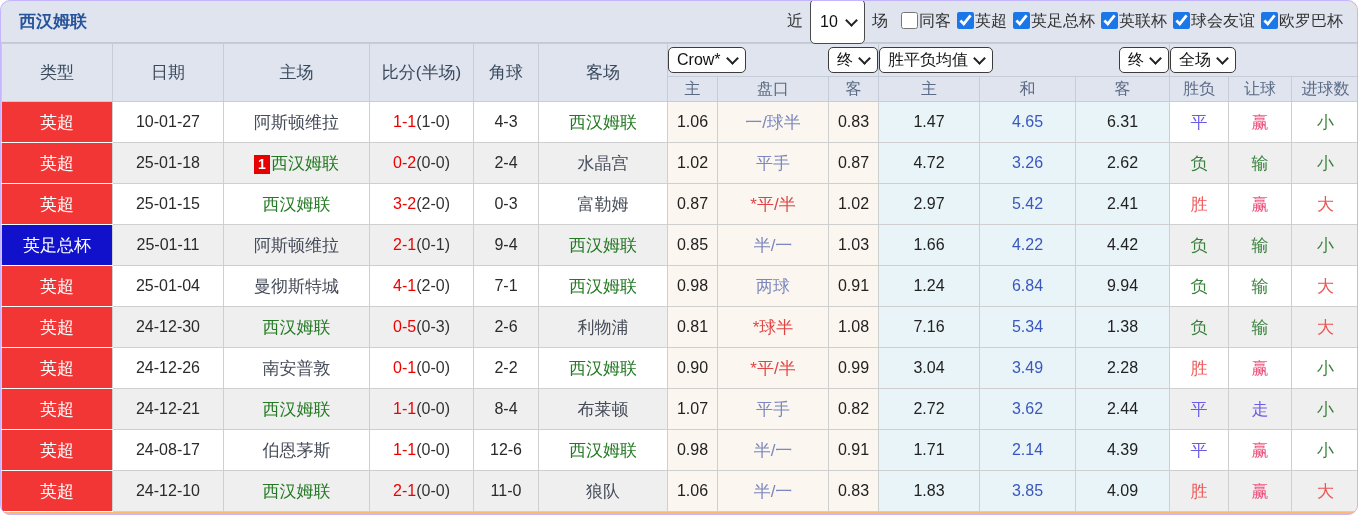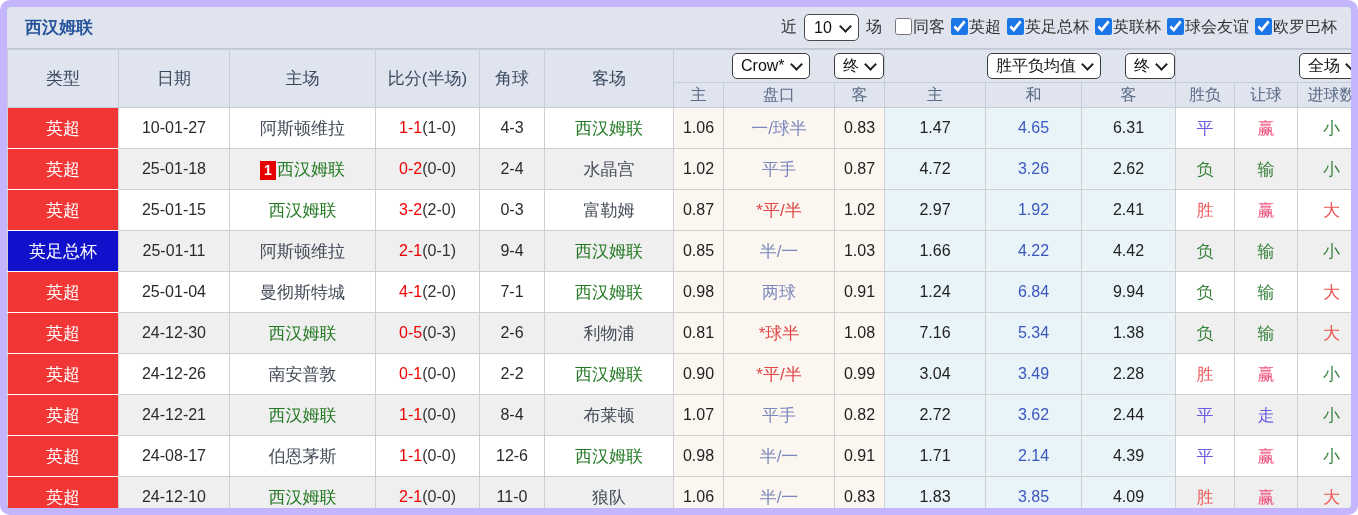--- a/index.html
+++ b/index.html
@@ -2,24 +2,24 @@
 <html><head>
 <meta charset="utf-8">
 <style>
   * { box-sizing: border-box; margin: 0; padding: 0; }
   body {
     font-family: "Liberation Sans", "DejaVu Sans", sans-serif;
     background: #ffffff;
   }
   .widget {
     width: 1358px; height: 515px;
-    border: 7px solid #c4b5fd;
+    border: 1px solid #c4b5fd;
     border-radius: 10px;
     overflow: hidden;
-    background: #22c55e;
+    background: #fdba74;
   }
   
   .topbar {
     height: 42px;
     background: #dfe4ee;
     border-bottom: 1px solid #c2c8d4;
     display: flex; align-items: center;
     padding: 0 14px 0 18px;
     font-size: 16px; color: #333;
   }
@@ -27,21 +27,21 @@
   .topbar .controls { margin-left: auto; display: flex; align-items: center; gap: 4px; }
   .topbar .controls .lbl { margin: 0 3px; color: #333; }
   .sel { position: relative; display: inline-block; }
   .sel select {
     appearance: none; -webkit-appearance: none;
     font-family: "Liberation Sans", "DejaVu Sans", sans-serif;
     font-size: 16px; color: #111;
     background: #fff;
     border: 1px solid #4a4a4a; border-radius: 5px;
     padding: 2px 26px 3px 9px;
-    height: 27px;
+    height: 45px;
   }
   .sel::after {
     content: ""; position: absolute; right: 9px; top: calc(50% - 6px);
     width: 7px; height: 7px;
     border-right: 2px solid #222; border-bottom: 2px solid #222;
     transform: rotate(45deg); pointer-events: none;
   }
   input[type="checkbox"] {
     width: 17px; height: 17px;
     accent-color: #1b76e8;
@@ -53,21 +53,21 @@
   th, td { text-align: center; vertical-align: middle; overflow: hidden; white-space: nowrap; }
   thead th {
     background: #dfe4ee;
     border: 1px solid #c6ccd8;
     font-weight: normal;
     color: #3a4a5e; font-size: 17px;
   }
   thead tr.h1 th { height: 33px; }
   thead tr.h2 th { height: 25px; font-size: 16px; color: #5b6b86; }
   thead .sel select { height: 26px; padding: 1px 24px 2px 8px; border-color: #3c3c3c; }
-  .hgroup { display: flex; justify-content: flex-end; align-items: center; gap: 24px; }
+  .hgroup { display: flex; justify-content: space-between; align-items: center; gap: 4px; }
   tbody tr { height: 41px; }
   tbody td { border: 1px solid #cfcfcf; font-size: 16px; color: #2a2a2a; }
   tbody tr.even td { background: #ffffff; }
   tbody tr.odd  td { background: #efefef; }
   tbody td.cream { background: #fbf7f0 !important; text-align: center; }
   tbody td.blue  { background: #e9f4f9 !important; }
   td.col-type {
     color: #fff !important; font-size: 16px;
     border-bottom: 1px solid #fff !important;
     border-top: 1px solid #fff !important;
@@ -204,21 +204,21 @@
     <td class="col-type cjk t-red">英超</td>
     <td>25-01-15</td>
     <td class="cjk"><span class="team-wh">西汉姆联</span></td>
     <td><span class="ft">3-2</span><span class="ht">(2-0)</span></td>
     <td>0-3</td>
     <td class="cjk"><span class="team-other">富勒姆</span></td>
     <td class="cream num">0.87</td>
     <td class="cream hc cjk star">*平/半</td>
     <td class="cream num">1.02</td>
     <td class="blue num">2.97</td>
-    <td class="blue num mid">1.92</td>
+    <td class="blue num mid">5.42</td>
     <td class="blue num">2.41</td>
     <td class="cjk c-red">胜</td>
     <td class="cjk c-pink">赢</td>
     <td class="cjk c-red">大</td>
   </tr>
         <tr class="odd">
     <td class="col-type cjk t-blue">英足总杯</td>
     <td>25-01-11</td>
     <td class="cjk"><span class="team-other">阿斯顿维拉</span></td>
     <td><span class="ft">2-1</span><span class="ht">(0-1)</span></td>

